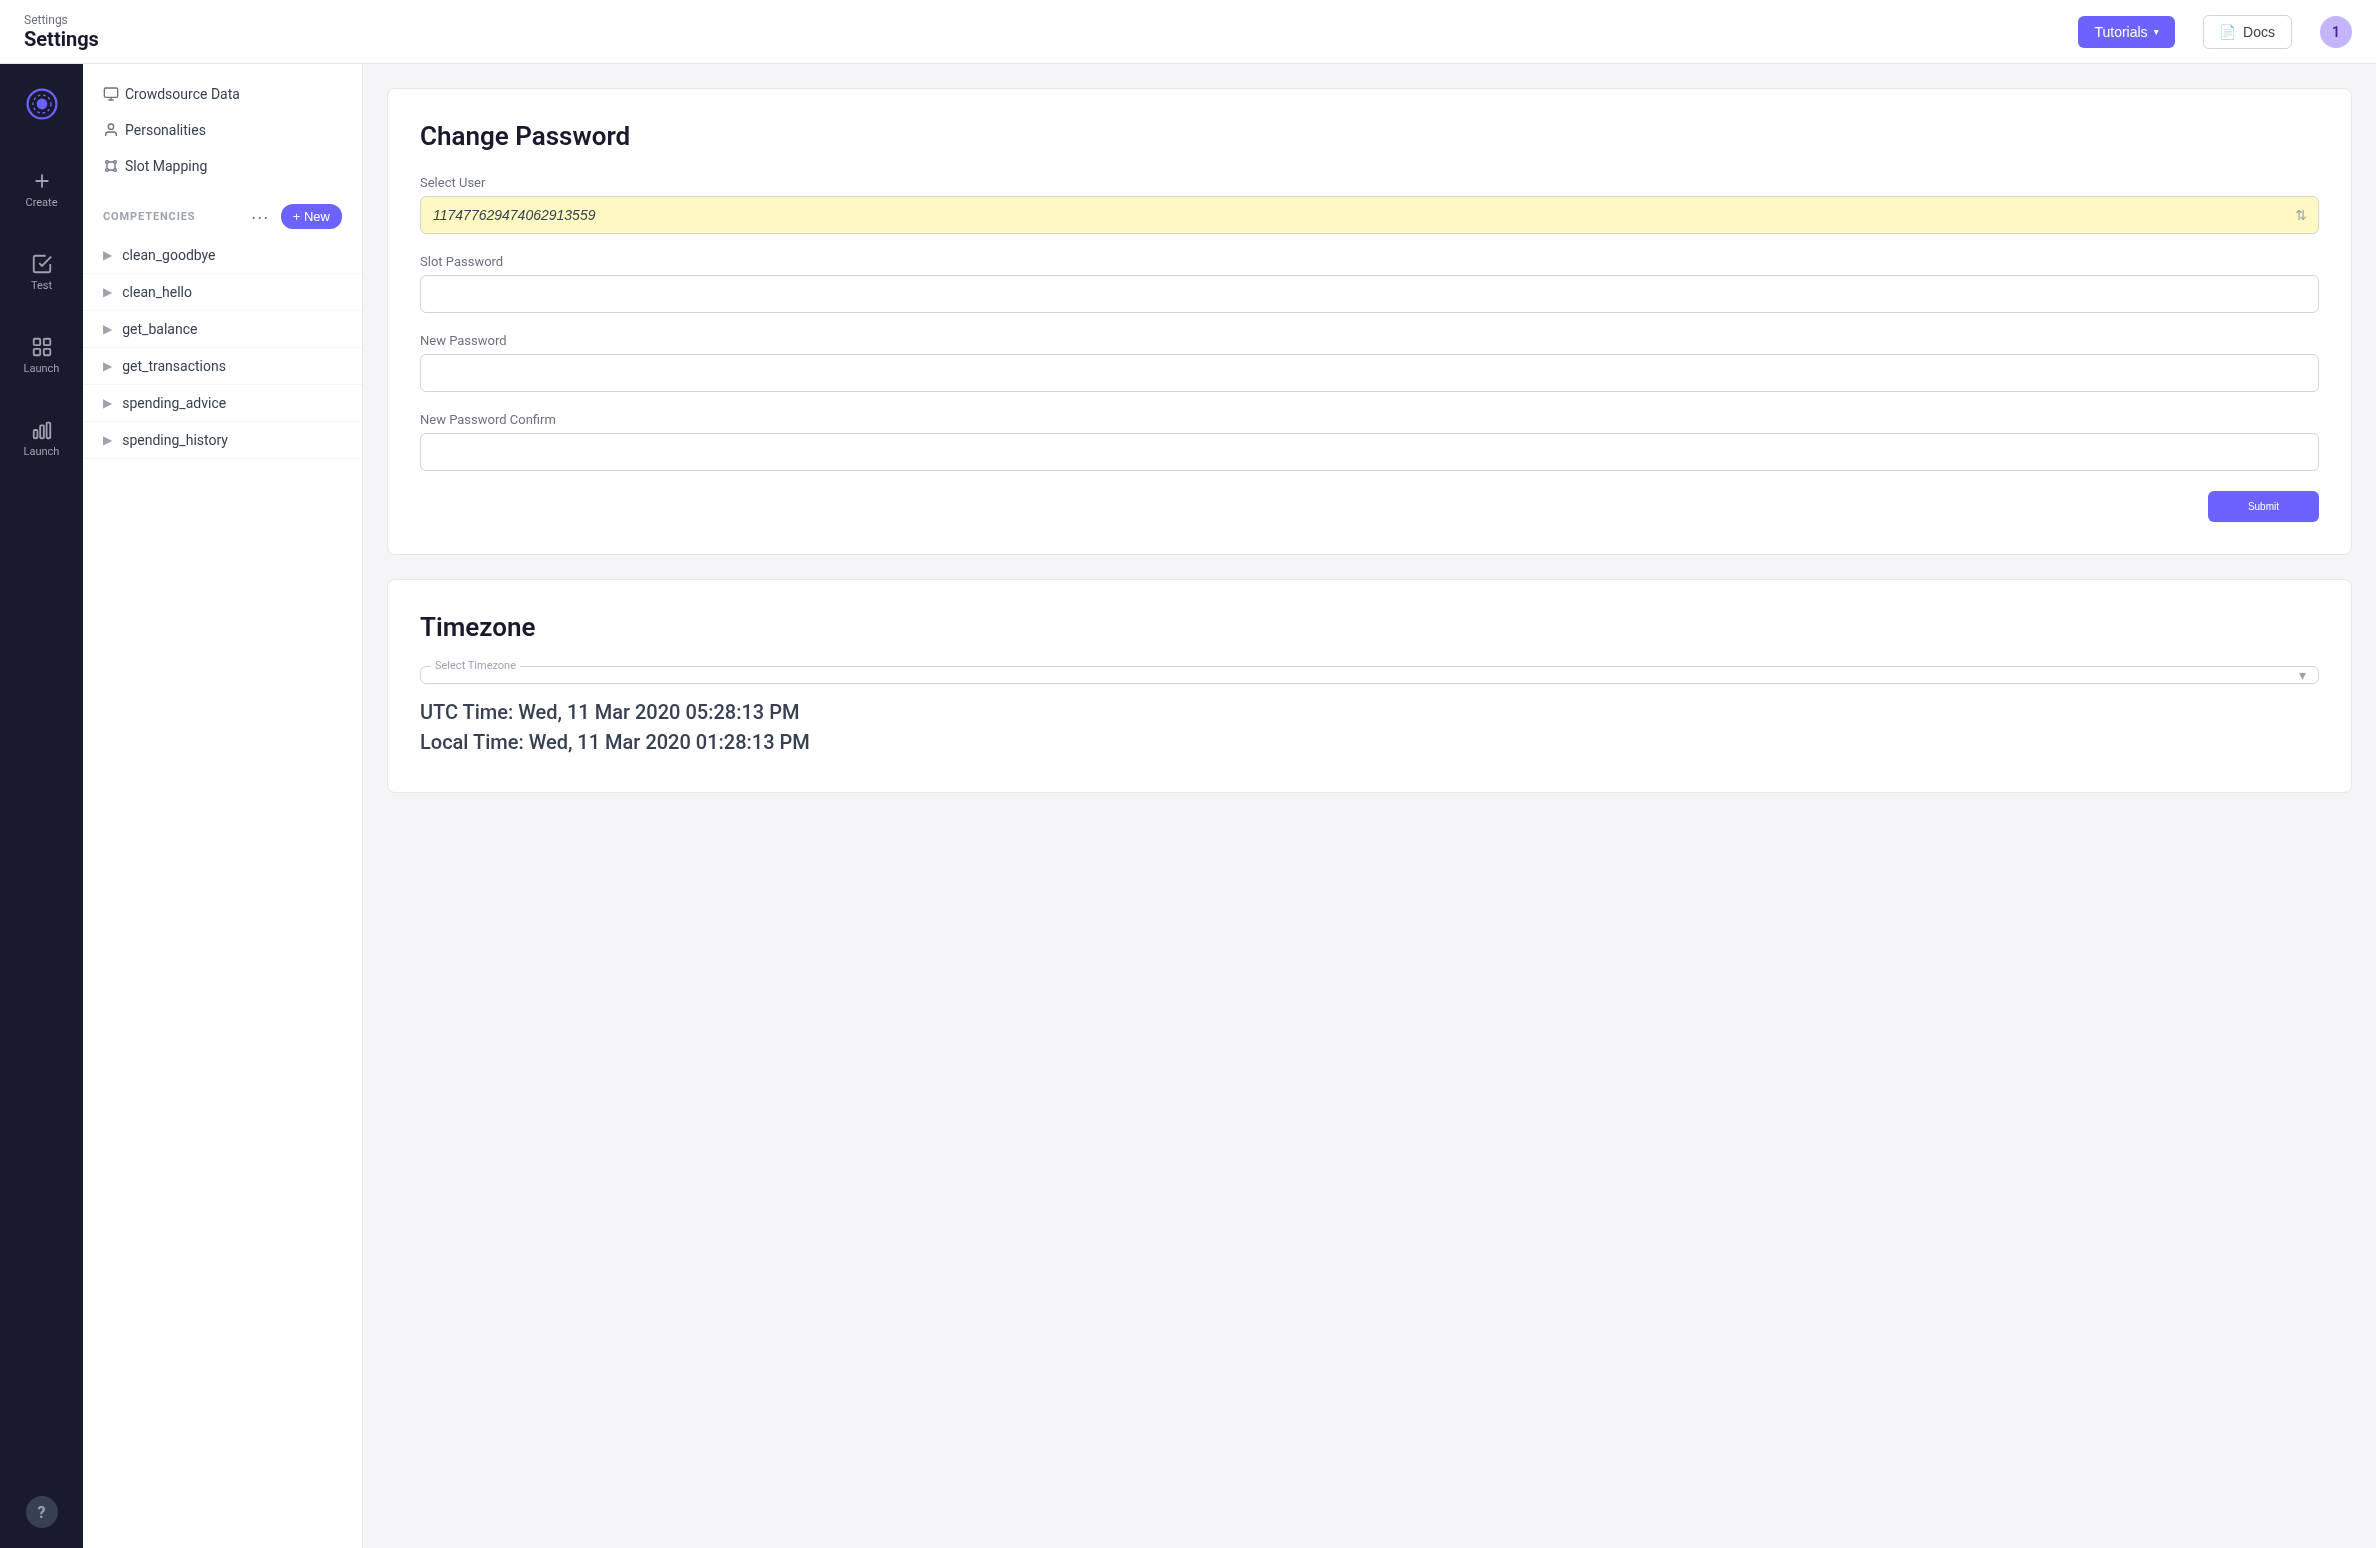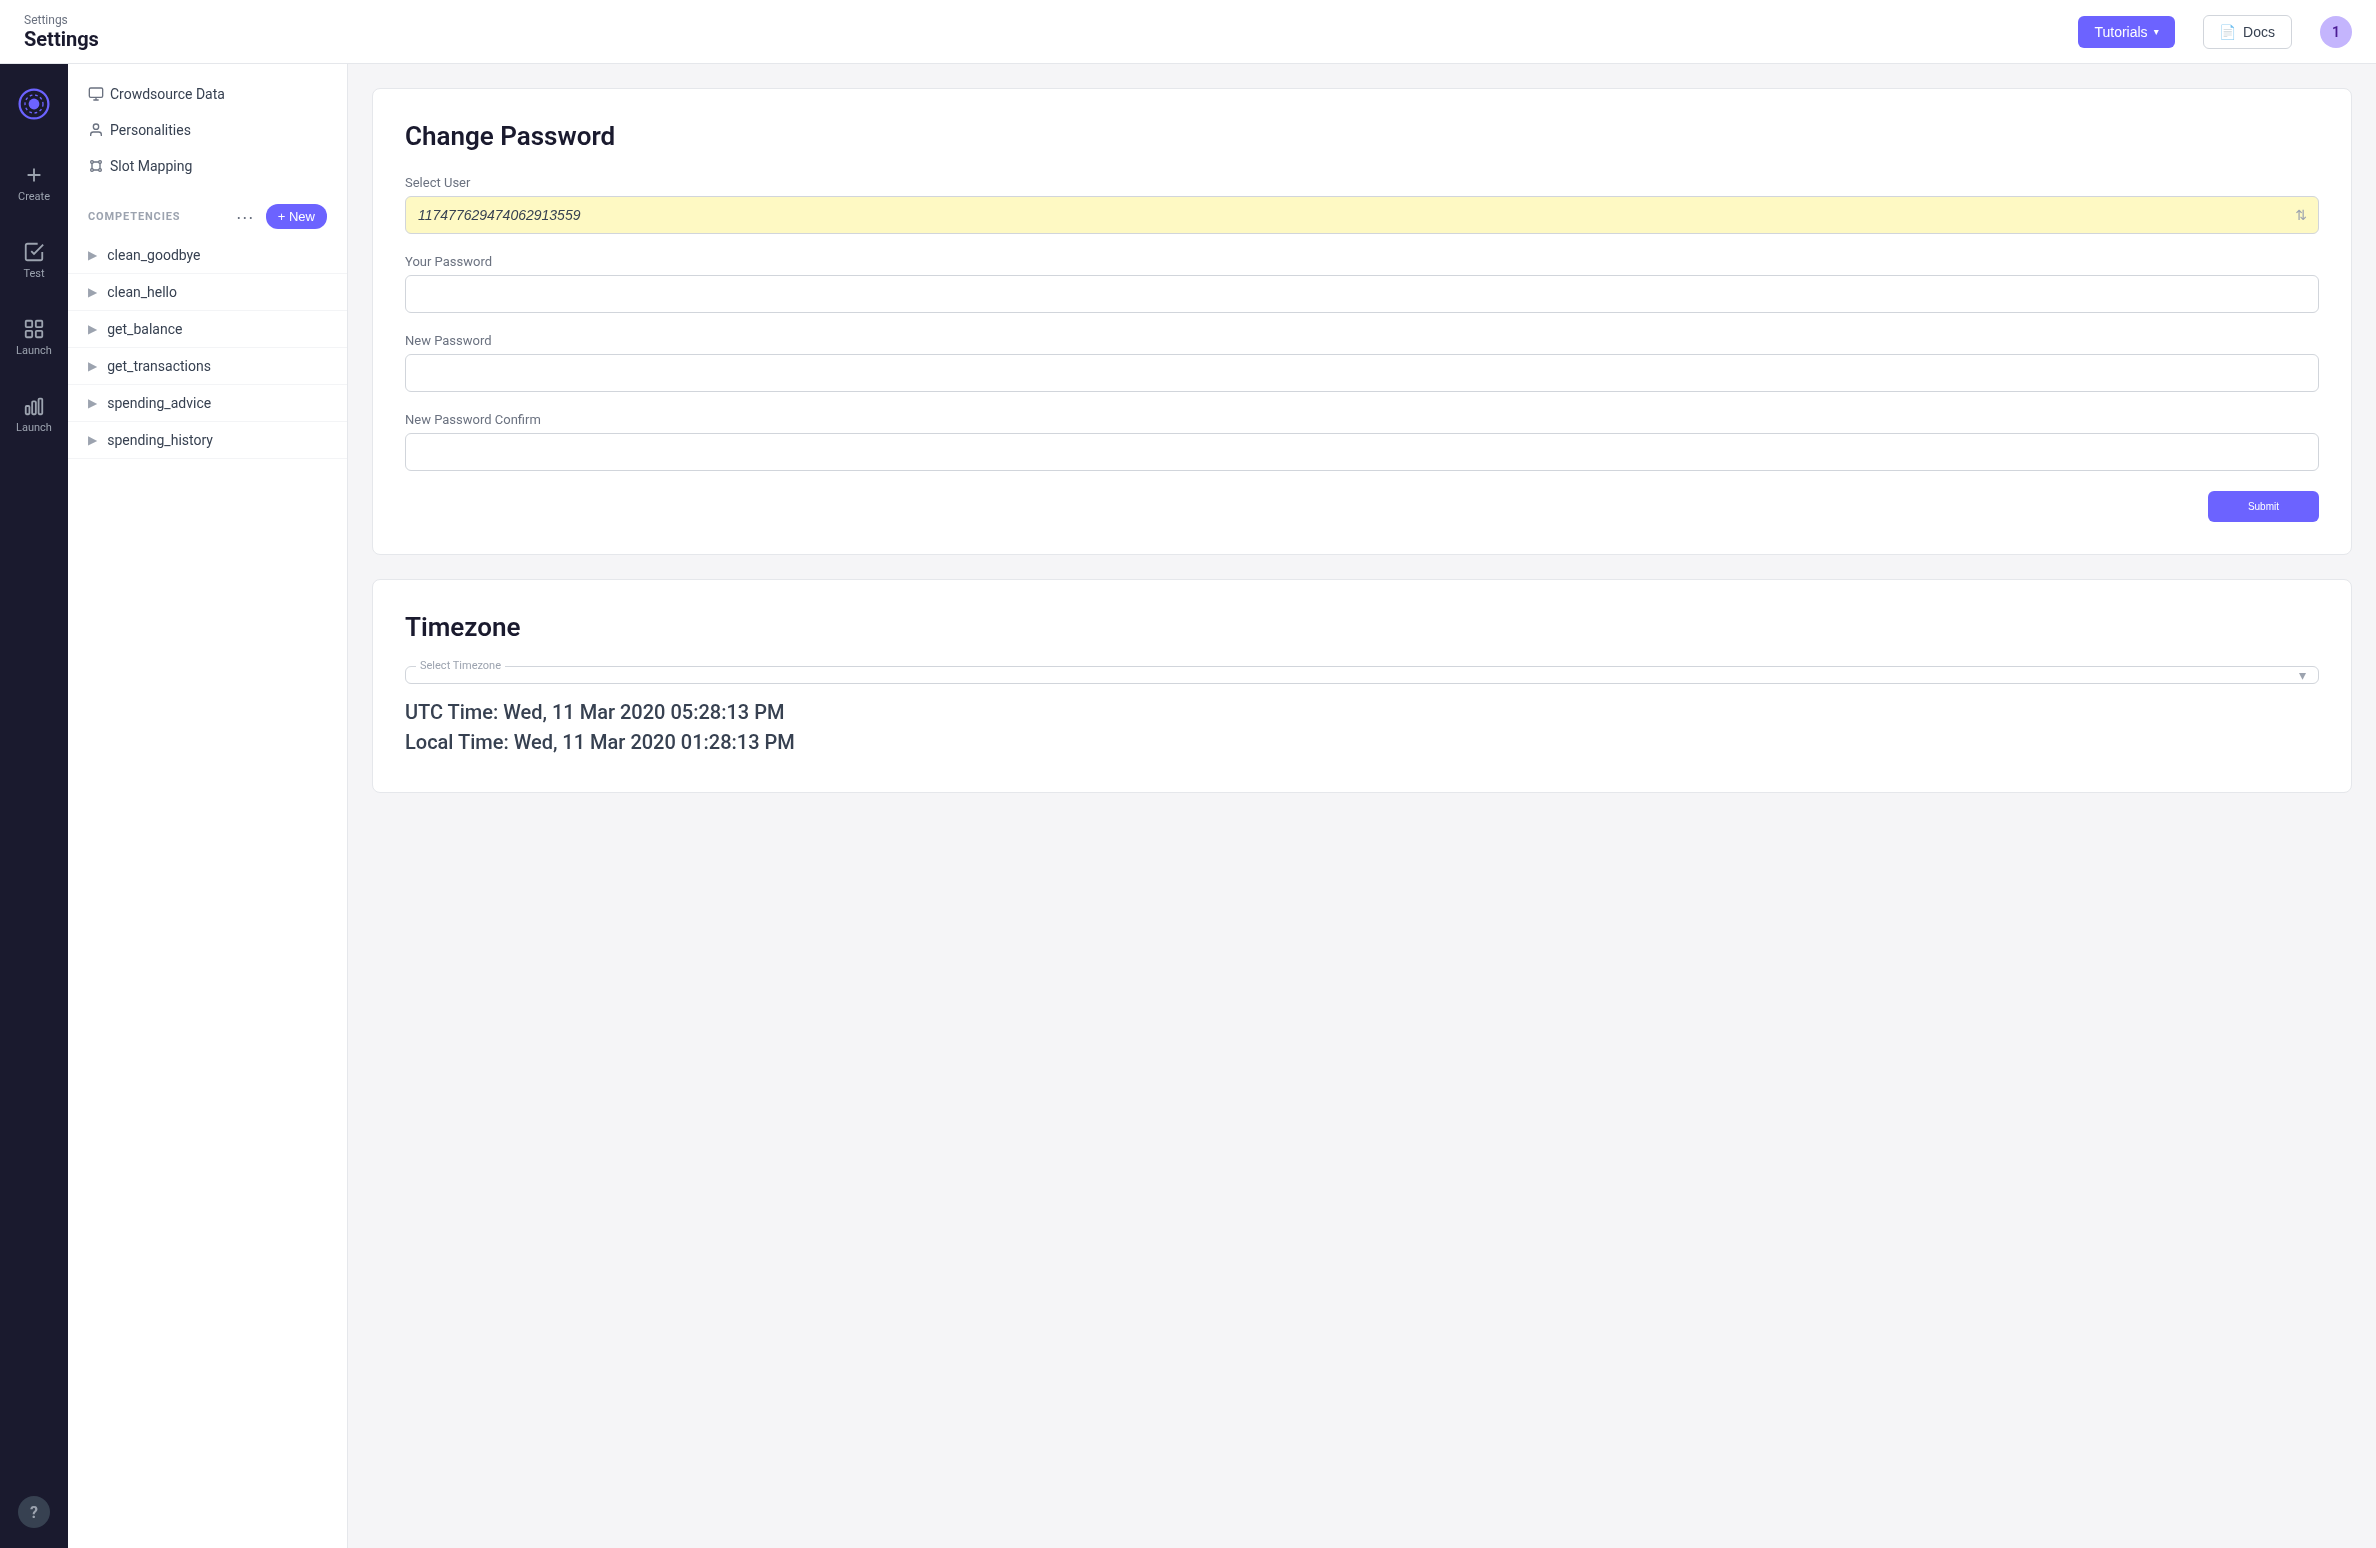--- a/index.html
+++ b/index.html
@@ -28,22 +28,22 @@
       width: 32px; height: 32px; border-radius: 50%; background: #c4b5fd;
       display: flex; align-items: center; justify-content: center;
       font-size: 14px; font-weight: 600; color: #4c1d95; cursor: pointer;
     }
 
     
     .main-layout { display: flex; flex: 1; overflow: hidden; }
 
     
     .left-nav {
-      width: 68px; background: #1a1a2e; display: flex; flex-direction: column;
-      align-items: center; padding: 20px 0; gap: 18px; flex-shrink: 0;
+      width: 83px; background: #1a1a2e; display: flex; flex-direction: column;
+      align-items: center; padding: 20px 0; gap: 24px; flex-shrink: 0;
     }
     .nav-logo {
       width: 40px; height: 40px; margin-bottom: 12px;
       display: flex; align-items: center; justify-content: center;
     }
     .nav-item {
       display: flex; flex-direction: column; align-items: center; gap: 4px;
       padding: 10px 8px; width: 100%; cursor: pointer; color: #9ca3af;
       font-size: 11px; text-align: center;
     }
@@ -289,21 +289,21 @@
       <div class="form-group">
         <label class="form-label">Select User</label>
         <div class="select-wrapper">
           <select class="select-control">
             <option value="117477629474062913559">117477629474062913559</option>
           </select>
         </div>
       </div>
 
       <div class="form-group">
-        <label class="form-label">Your Password</label>
+        <label class="form-label">Slot Password</label>
         <input type="password" class="form-control" style="">
       </div>
 
       <div class="form-group">
         <label class="form-label">New Password</label>
         <input type="password" class="form-control" style="">
       </div>
 
       <div class="form-group">
         <label class="form-label">New Password Confirm</label>

